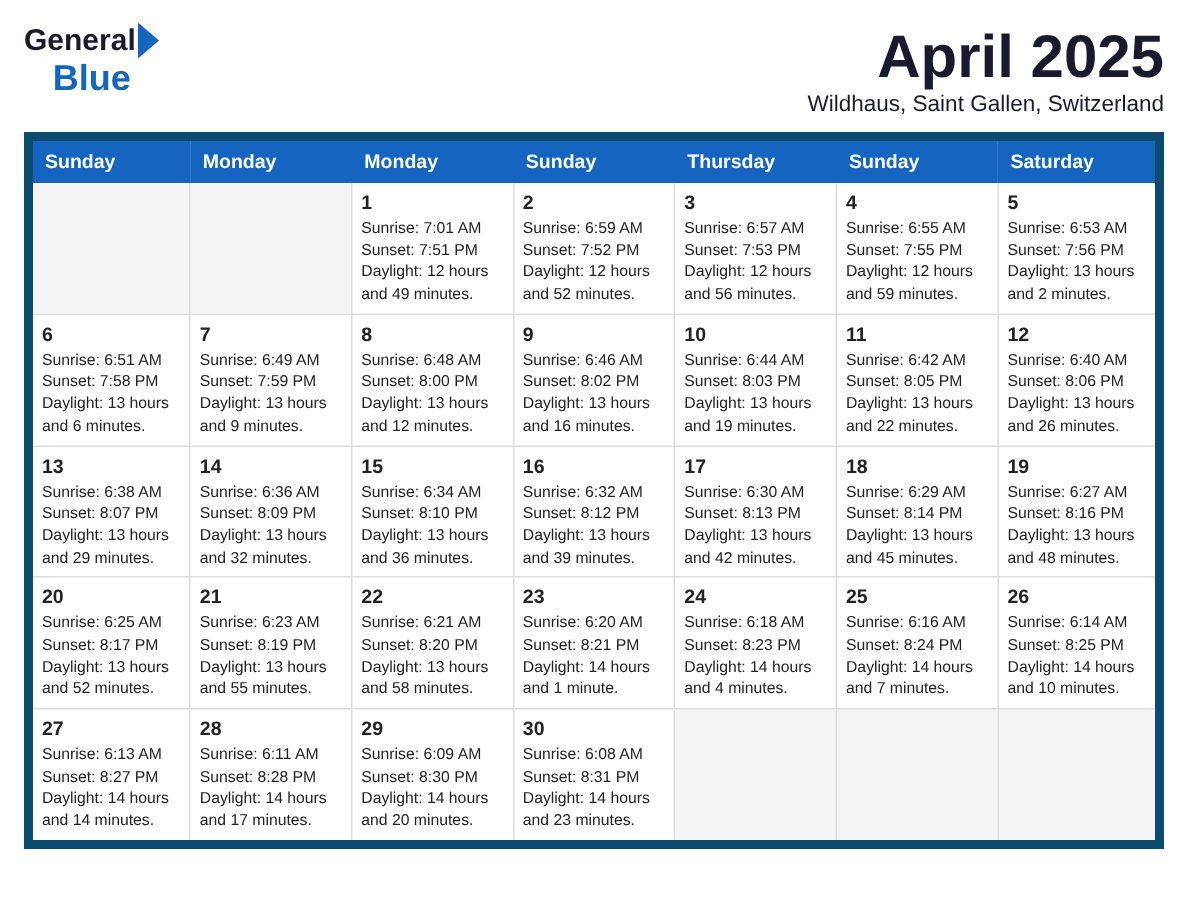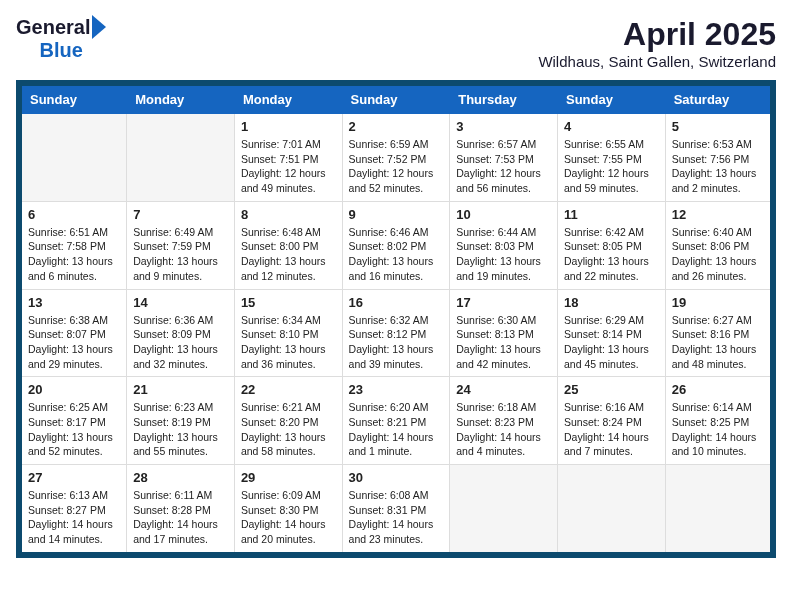--- a/index.html
+++ b/index.html
@@ -18,21 +18,21 @@
     }
     .logo {
       display: flex;
       flex-direction: column;
       align-items: center;
     }
     .title-area {
       text-align: right;
     }
     .month-title {
-      font-size: 32px;
+      font-size: 40px;
       font-weight: bold;
       color: #1a1a2e;
     }
     .location-title {
       font-size: 15px;
       color: #1a1a2e;
     }
     .calendar-table {
       width: 100%;
       border-collapse: collapse;
@@ -73,21 +73,21 @@
     .logo-row {
       display: flex;
       align-items: center;
     }
     .logo-text-general {
       font-size: 20px;
       font-weight: bold;
       color: #1a1a2e;
     }
     .logo-text-blue {
-      font-size: 20px;
+      font-size: 24px;
       font-weight: bold;
       color: #1565c0;
     }
     .logo-chevron {
       width: 0;
       height: 0;
       border-top: 12px solid transparent;
       border-bottom: 12px solid transparent;
       border-left: 14px solid #1565c0;
       display: inline-block;

